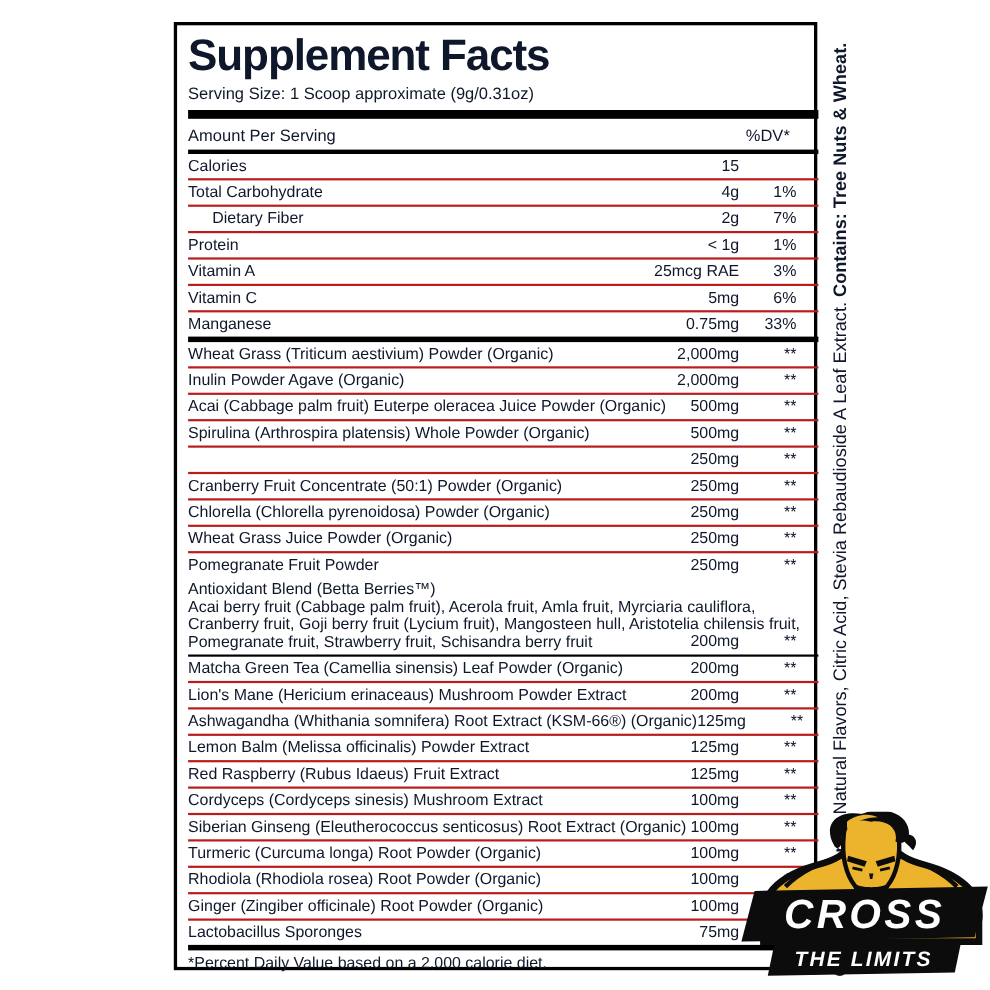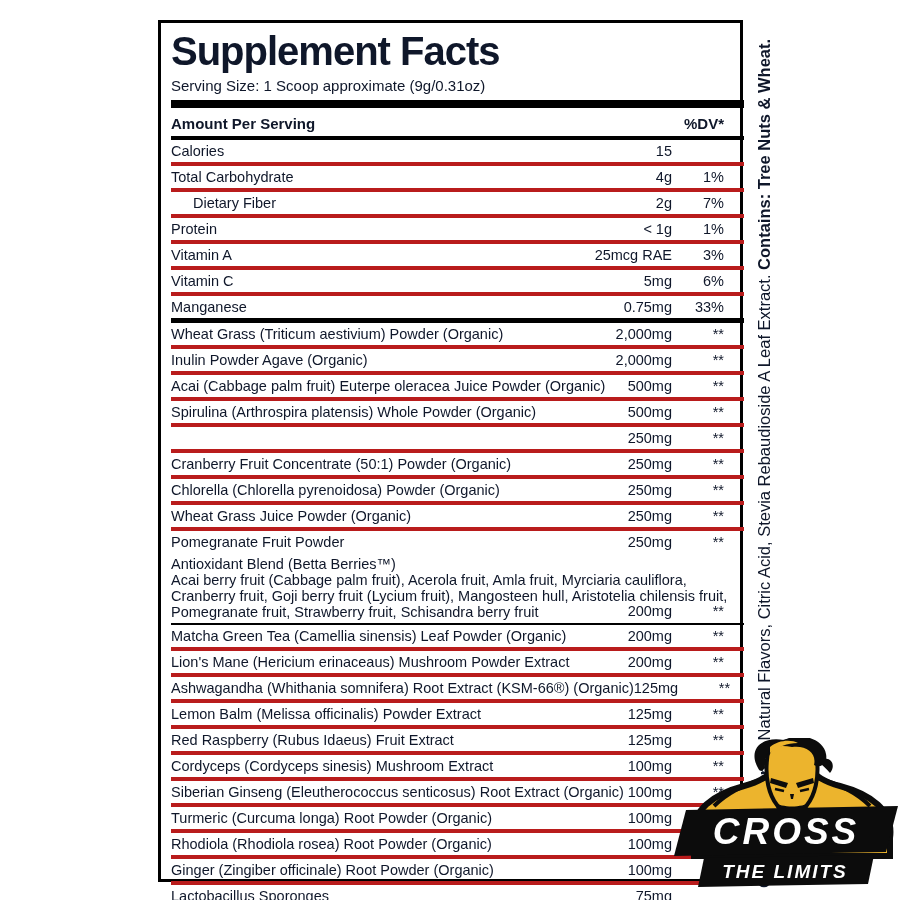--- a/index.html
+++ b/index.html
@@ -10,24 +10,24 @@
   .panel{position:absolute;left:158px;top:20px;width:585px;height:862px;box-sizing:border-box;
          border:3px solid #000;background:#fff;padding:6px 0 0 10px;z-index:1;}
   .panel-inner{width:573px;}
   .sf-title{font-size:40px;font-weight:bold;letter-spacing:-1px;line-height:44px;margin:0 0 3px 0;}
   .serving-line{font-size:15px;line-height:19px;}
   .serving-line.bold{font-weight:bold;}
   .bar{background:#000;width:573px;}
   .bar.b8{height:8px;margin:5px 0 3px 0;}
   .bar.b4{height:4px;}
   .bar.b5{height:5px;}
-  .hdr-row{display:flex;align-items:center;height:25px;font-size:15px;font-weight:bold;}
-  .hdr-row .right{margin-left:auto;width:52px;text-align:left;margin-right:8px;}
-
-  .row{display:flex;align-items:center;height:22px;font-size:14.5px;border-bottom:4px solid #b91c1c;}
+  .hdr-row{display:flex;align-items:center;height:25px;font-size:15px;font-weight:normal;}
+  .hdr-row .right{margin-left:auto;width:52px;text-align:center;margin-right:20px;}
+
+  .row{display:flex;align-items:center;height:22px;font-size:14.5px;border-bottom:2px solid #b91c1c;}
   .row .nm{white-space:nowrap;}
   .row .nm.indent{padding-left:22px;}
   .row .amt{margin-left:auto;white-space:nowrap;}
   .row .dv{width:52px;text-align:right;margin-right:20px;flex:none;}
   .rows .row:last-child{border-bottom:none;}
   .nrows .row:last-child{border-bottom:none;}
 
   .blend{position:relative;font-size:14.5px;line-height:16px;border-bottom:2px solid #000;
          padding:3px 0 3px 0;}
   .blend .blend-desc{width:573px;}

